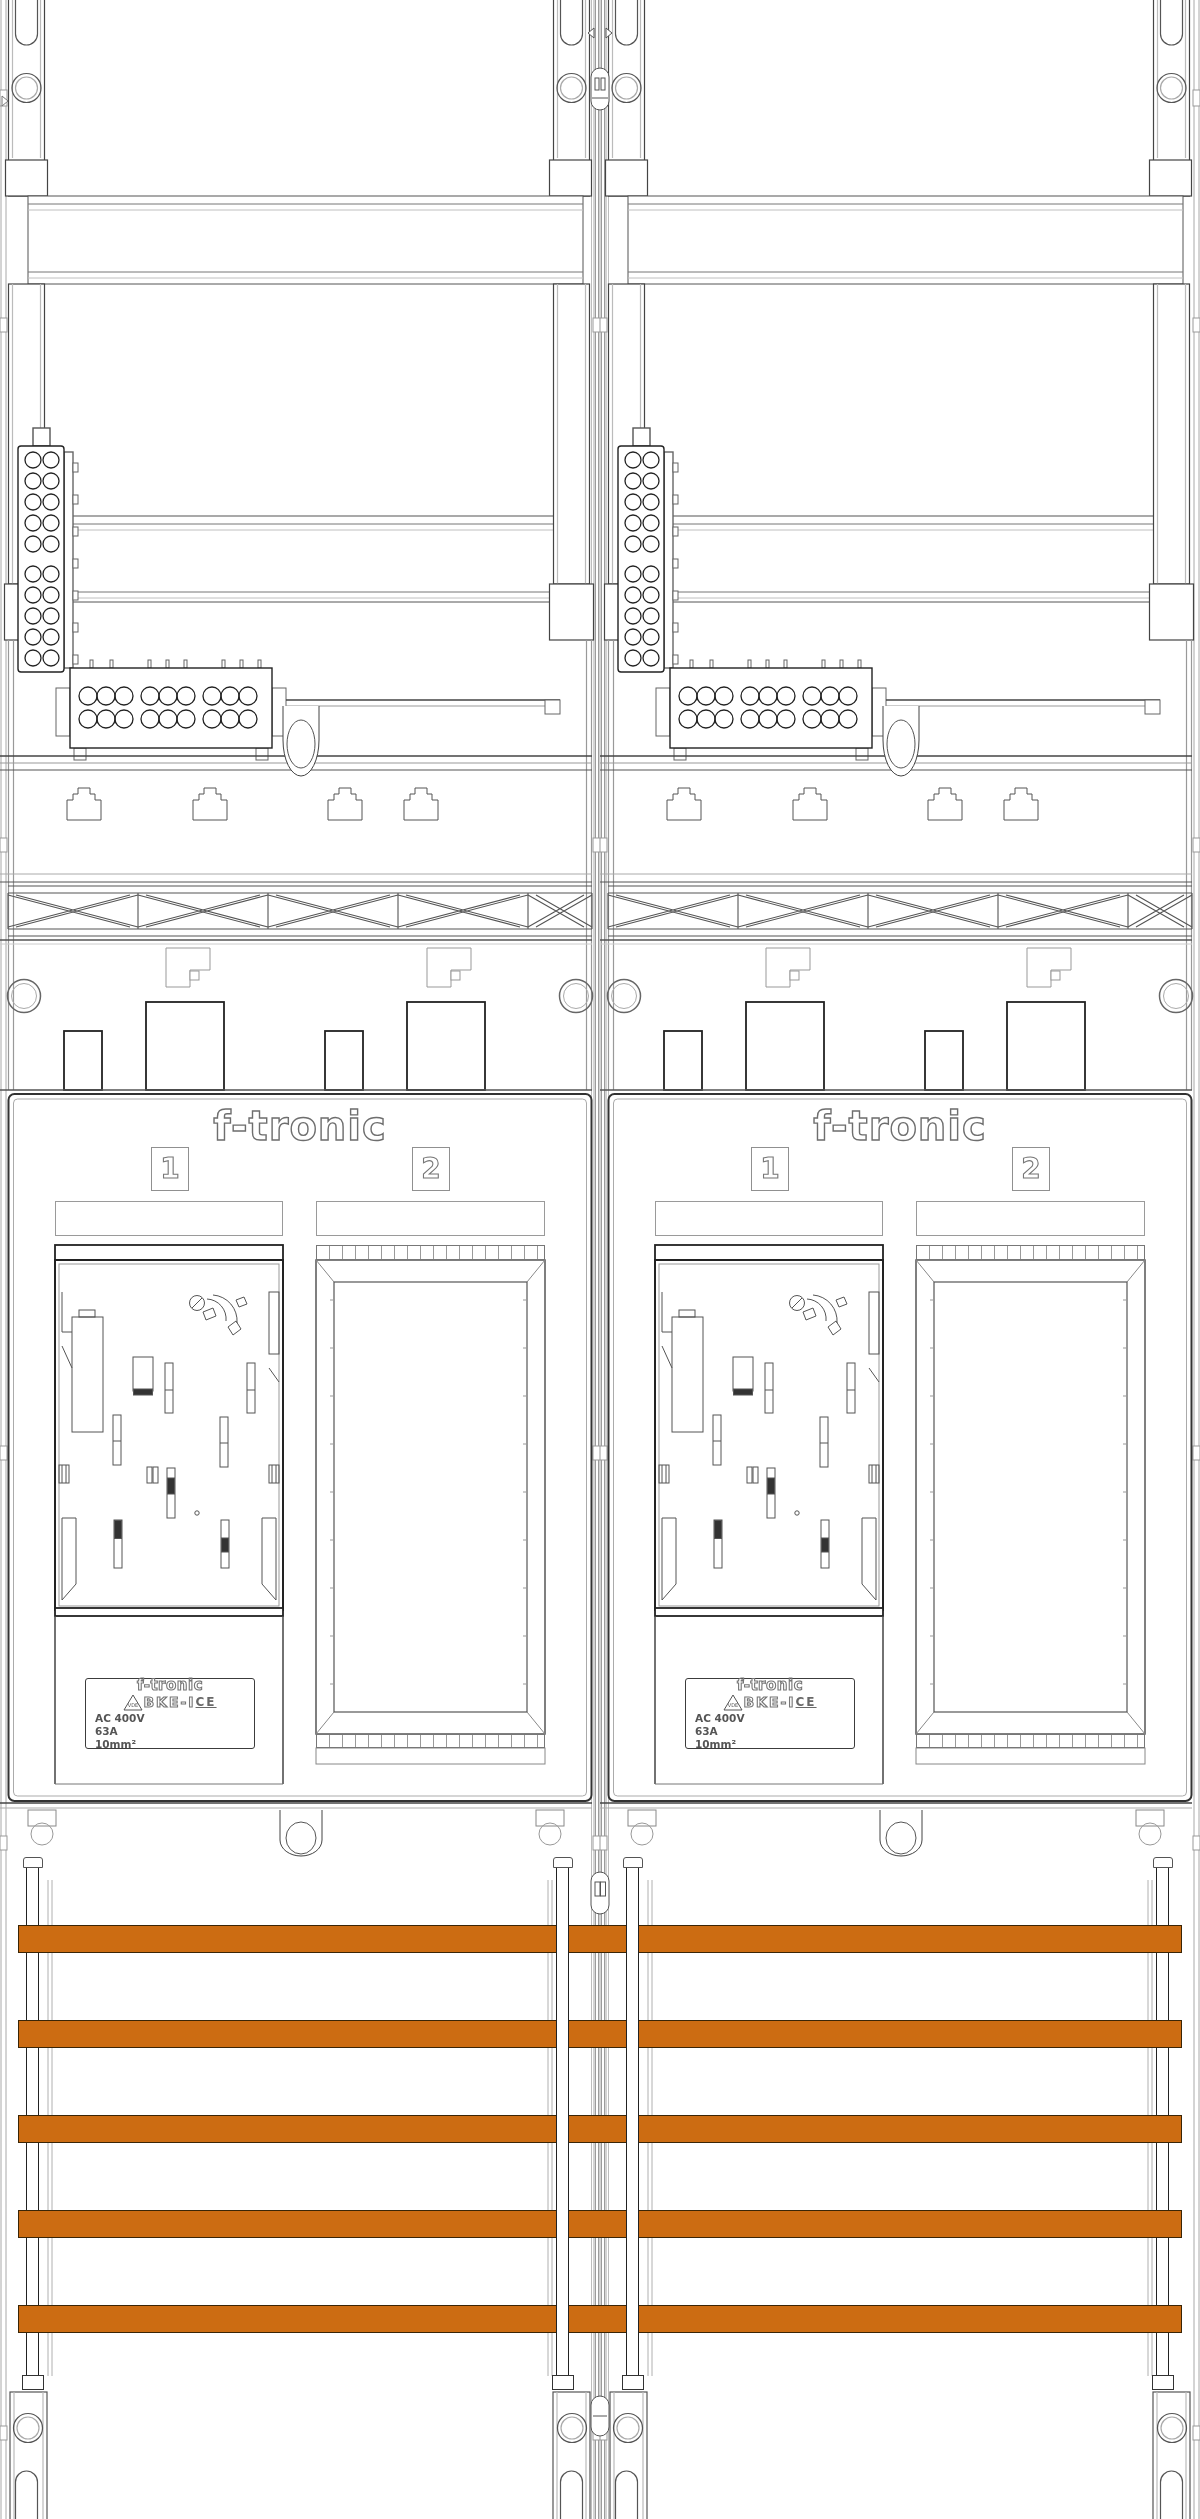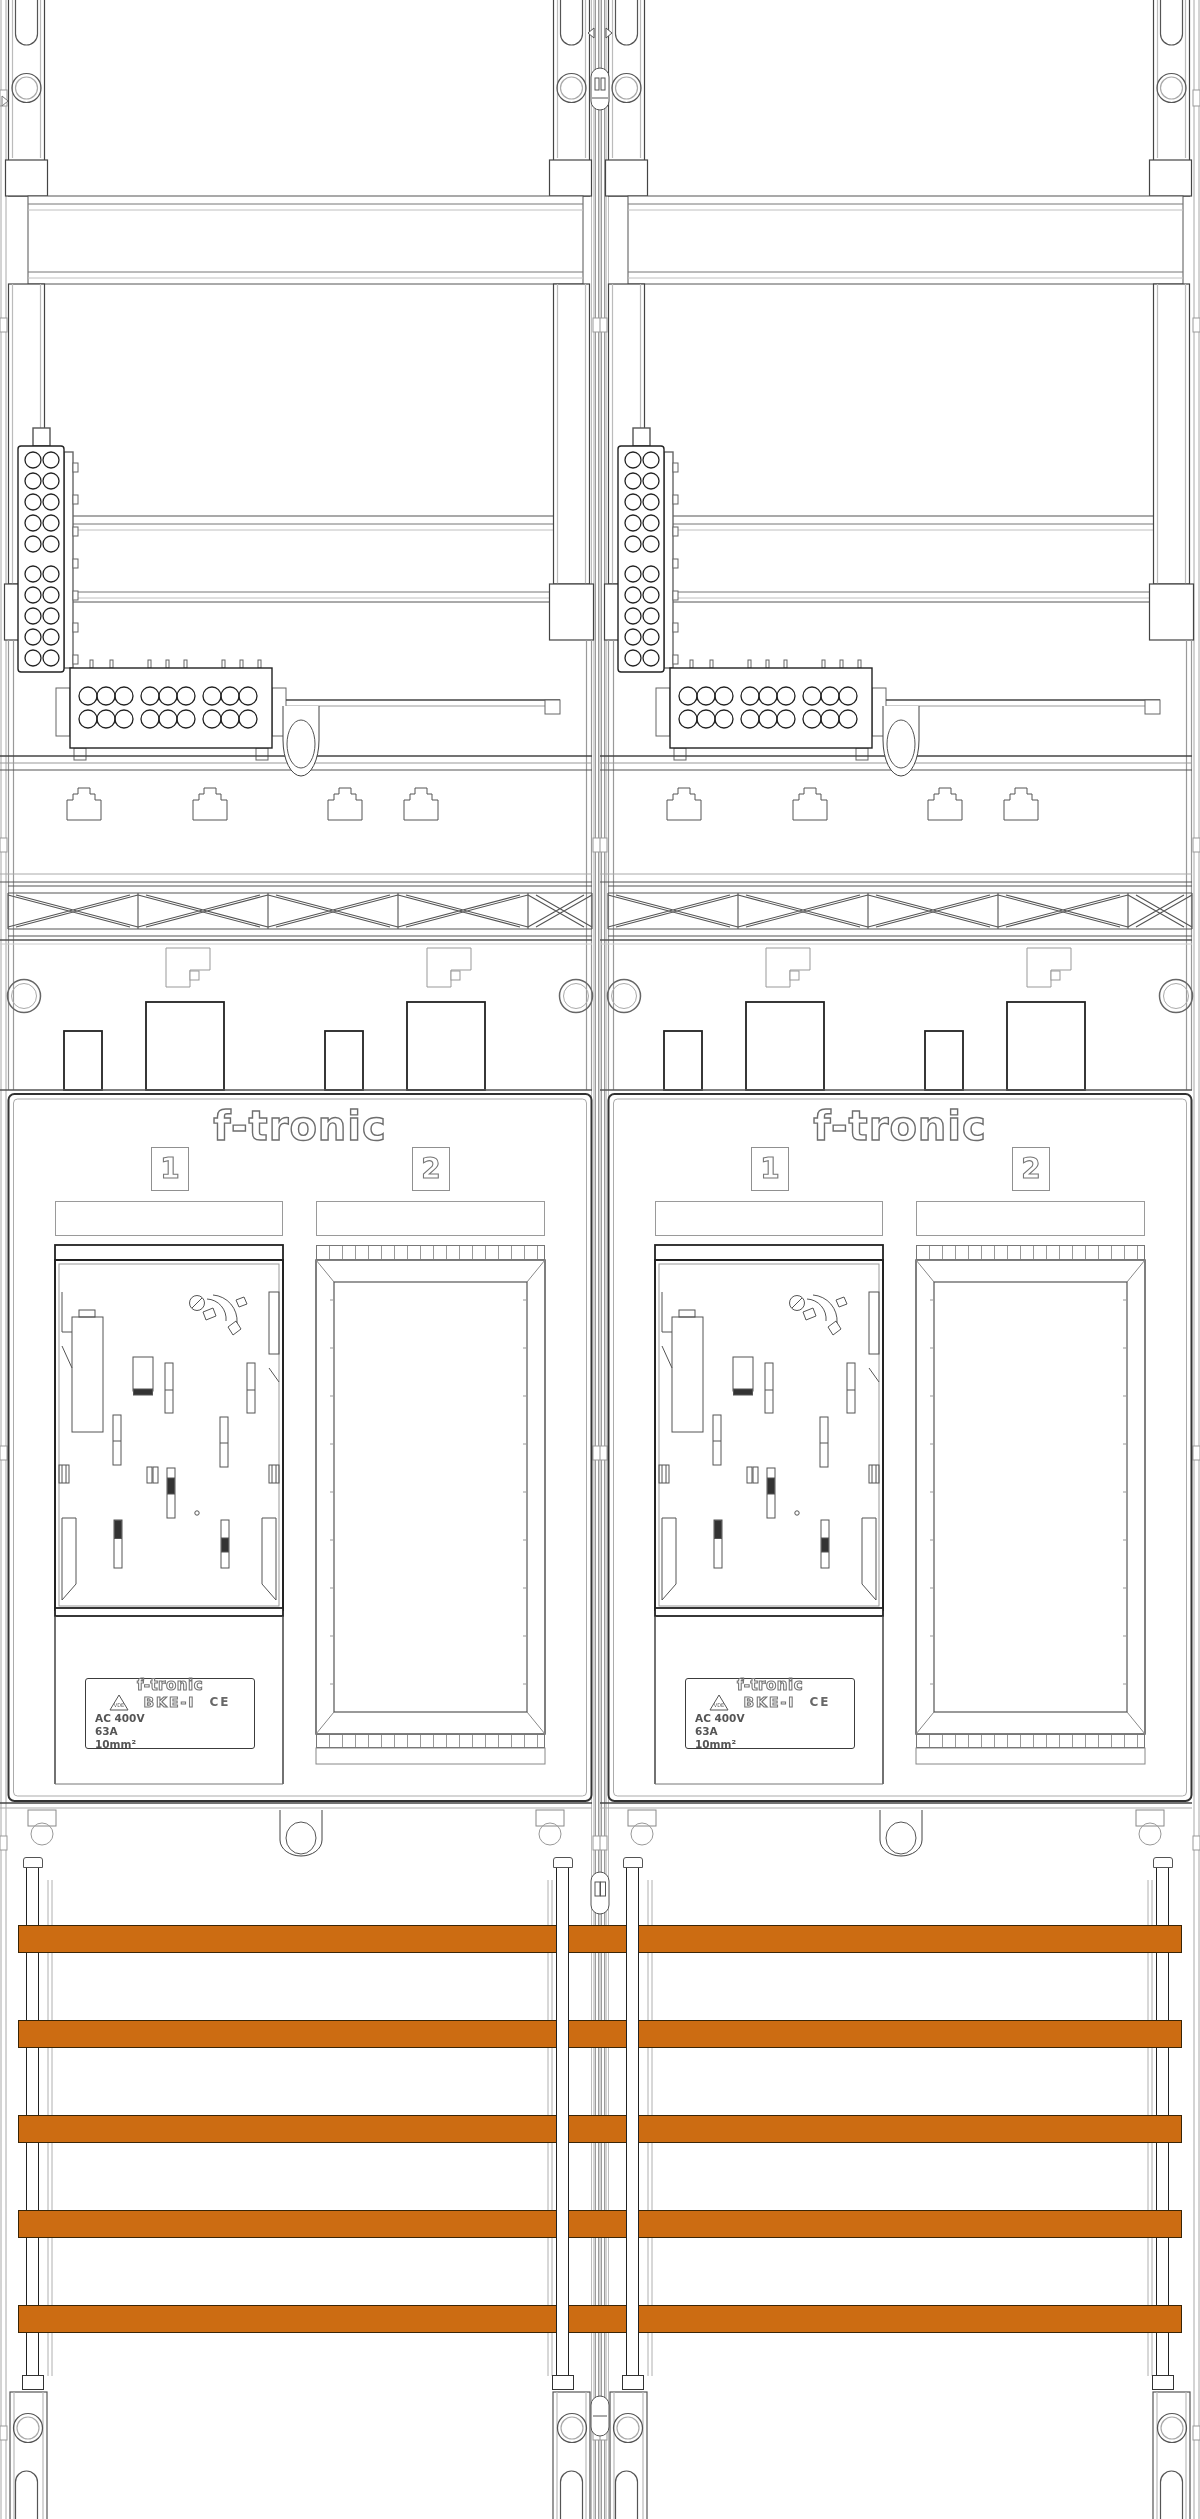--- a/index.html
+++ b/index.html
@@ -17,23 +17,23 @@
   .numbox.n1{left:151px}.numbox.n2{left:412px}
   .strip{position:absolute;top:1201px;height:35px;border:1.2px solid #9a9a9a;background:#fff;}
   .strip.s1{left:55px;width:228px}.strip.s2{left:316px;width:229px}
   .hatch{position:absolute;left:316px;width:229px;border:1px solid #777;background:
      repeating-linear-gradient(90deg,#fff 0 12px,#9a9a9a 12px 13px);}
   .hatch.top{top:1245px;height:15px}.hatch.bot{top:1734px;height:14px}
   .labelbox{position:absolute;left:85px;top:1678px;width:170px;height:71px;border:1.6px solid #3c3c3c;
             border-radius:3px;background:#fff;display:flex;flex-direction:column;align-items:center;
             justify-content:center;gap:1px;}
   .lb-brand{font-size:15px;font-weight:bold;letter-spacing:.5px;line-height:16px;}
-  .lb-row2{display:flex;align-items:center;gap:14px;line-height:16px;}
+  .lb-row2{display:flex;align-items:center;gap:0;line-height:16px;}
   .lb-model{font-size:14px;font-weight:bold;letter-spacing:2px;}
-  .lb-ce{font-size:12px;font-weight:bold;color:#686868;letter-spacing:2px;}
+  .lb-ce{font-size:12px;font-weight:bold;color:#686868;letter-spacing:2px;text-decoration:underline;}
   .lb-row3{display:flex;justify-content:space-between;width:150px;font-size:10.5px;
            font-weight:bold;color:#555;line-height:13px;flex-direction:column;}
   
   .sup{position:absolute;top:1866px;width:13px;height:510px;background:#fff;
        border-left:1.7px solid #222;border-right:1.7px solid #222;}
   .sup::before{content:"";position:absolute;left:-4px;top:-9px;width:18px;height:9px;
        border:1px solid #555;background:#fff;border-radius:3px 3px 0 0;}
   .sup::after{content:"";position:absolute;left:-5px;bottom:-14px;width:20px;height:13px;
        border:1px solid #333;background:#fff;}
   .sup.sl{left:26px}.sup.sr{left:556px}

